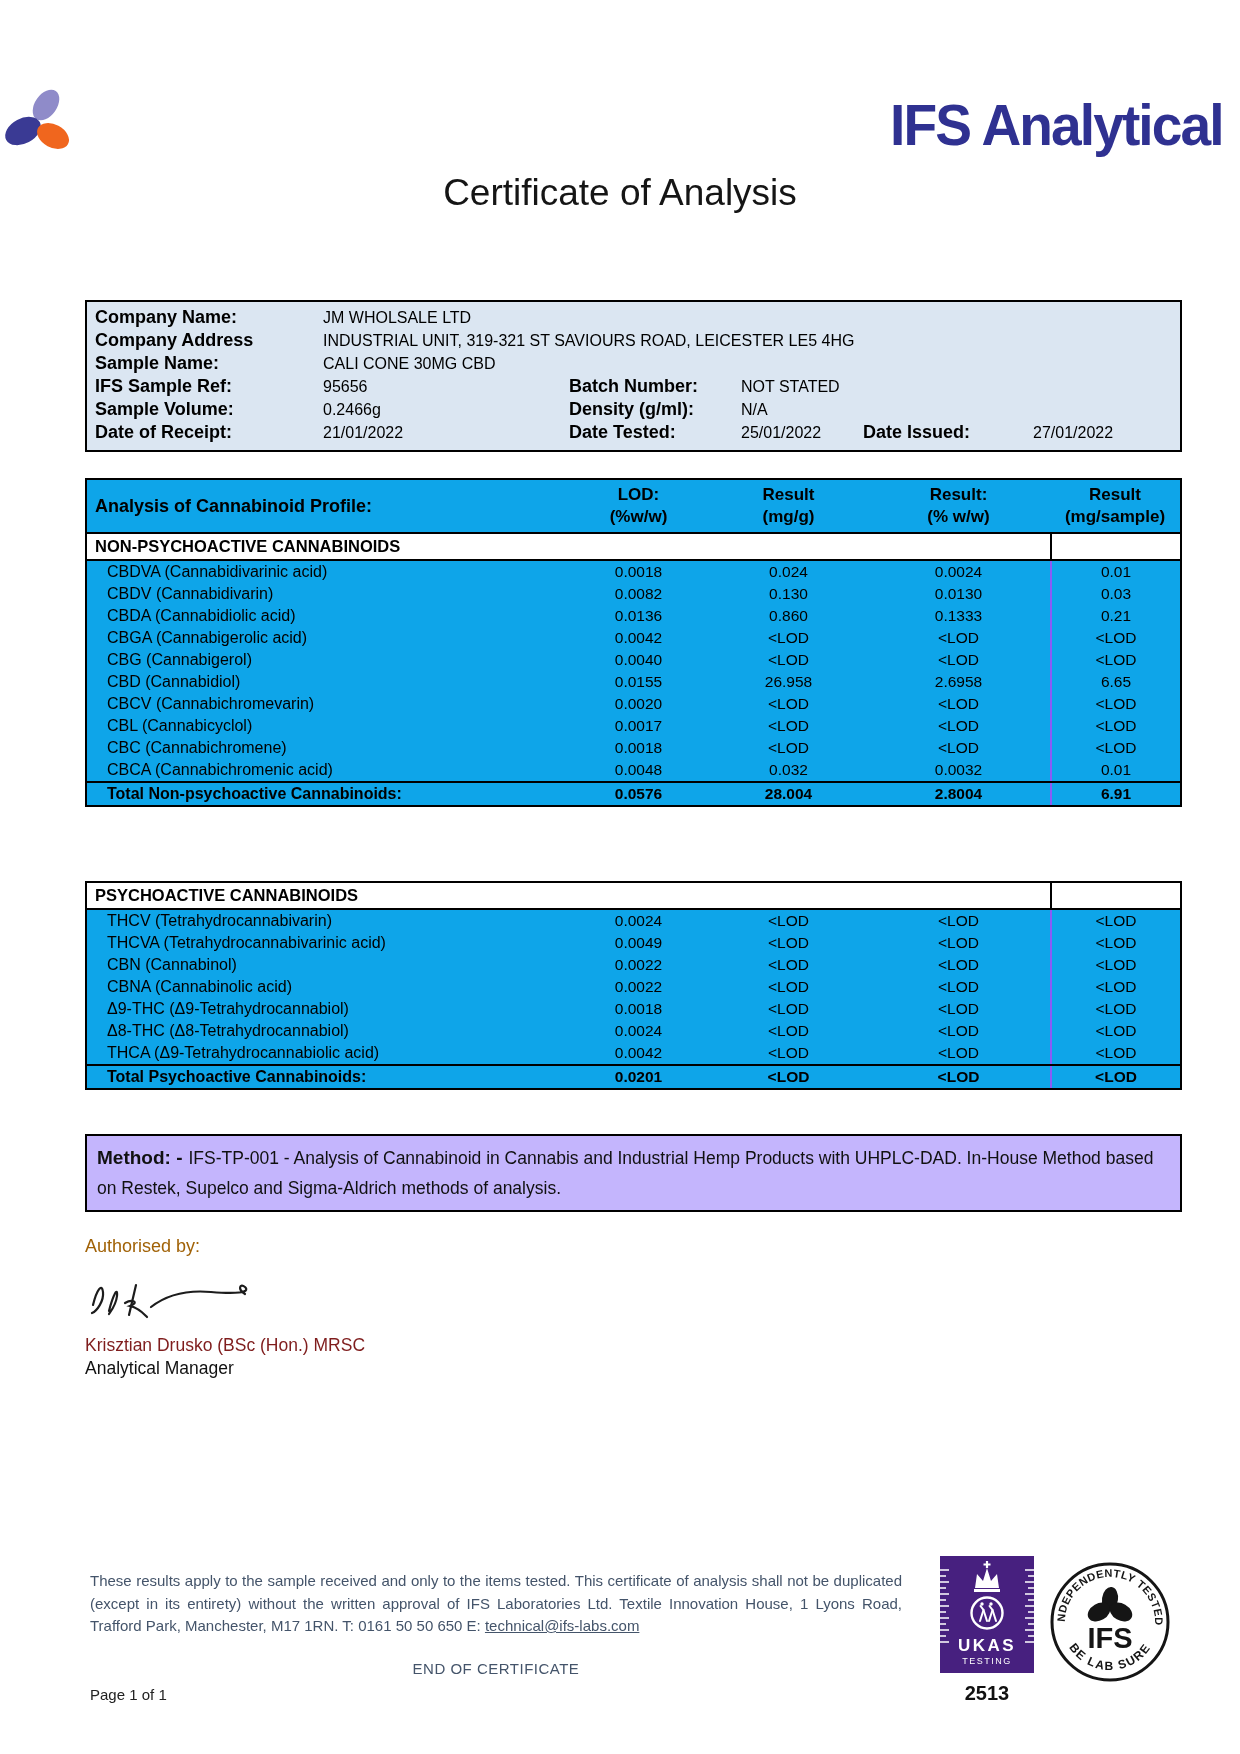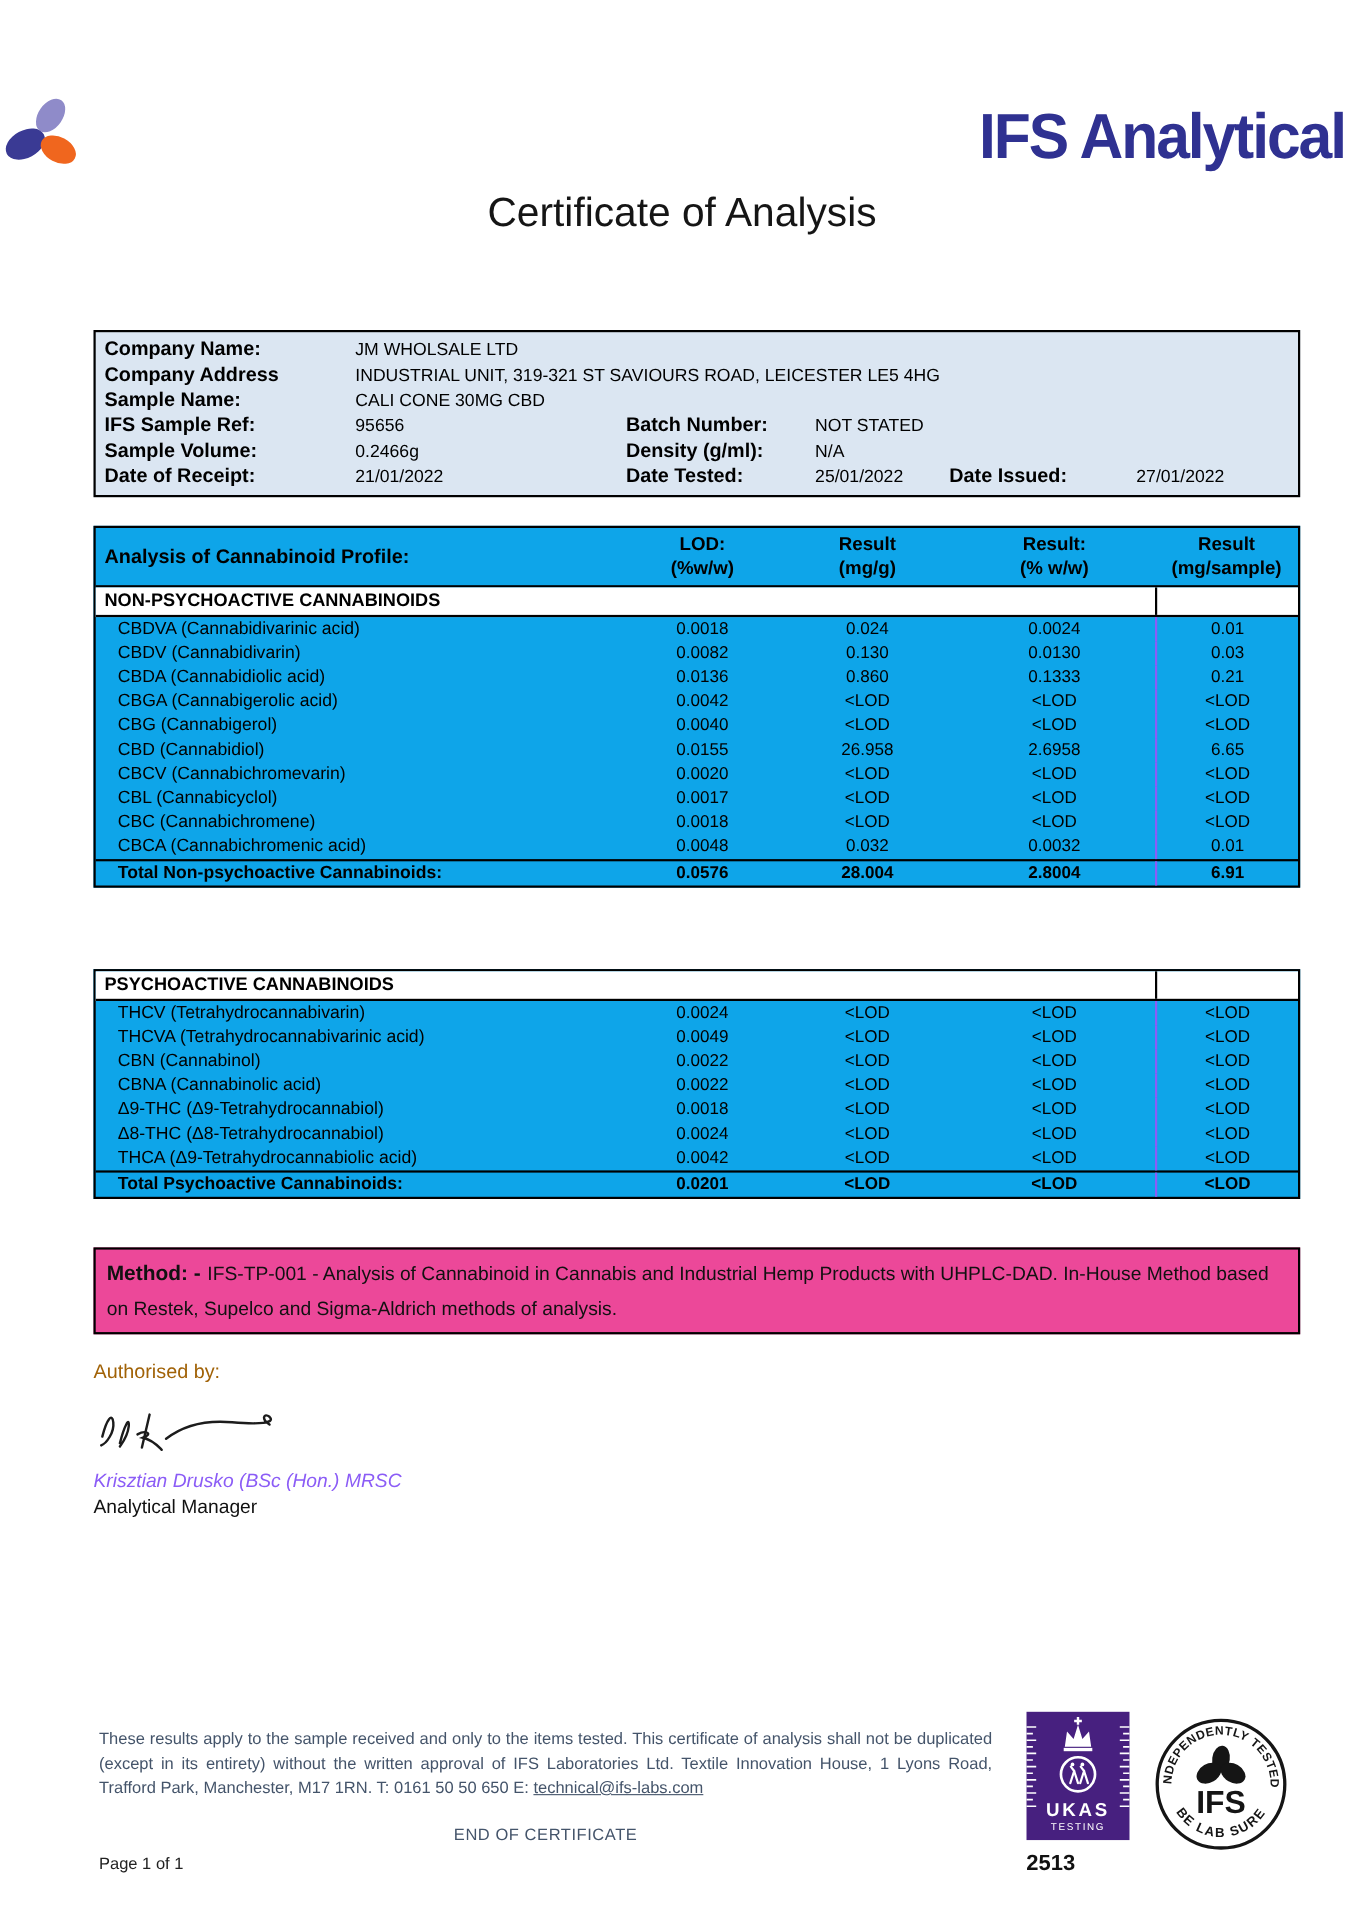--- a/index.html
+++ b/index.html
@@ -28,35 +28,35 @@
   .sectext{font-weight:bold;font-size:16.5px;padding:3px 8px;}
   .seclast{border-left:2px solid #000;}
   .arow{display:grid;grid-template-columns:480px 143px 157px 183px 1fr;}
   .arow .name{padding:2px 8px;font-size:16px;white-space:nowrap;margin-left:12px;}
   .arow .num{text-align:center;font-size:15.5px;padding:2px 0;}
   .arow .lastcol{border-left:2px solid #8b5cf6;}
   .arow.total{border-top:2px solid #000;}
   .arow.total .name,.arow.total .num{font-weight:bold;}
 
   
-  .method-box{margin:44px 58px 0 85px;border:2px solid #000;background:#ec4899;padding:7px 10px;font-size:17.5px;line-height:30px;color:#111;}
+  .method-box{margin:44px 58px 0 85px;border:2px solid #000;background:#c4b5fd;padding:7px 10px;font-size:17.5px;line-height:30px;color:#111;}
   .method-label{font-weight:bold;font-size:19px;margin-right:6px;}
 
   
   .auth-heading{margin:24px 0 0 85px;font-size:18px;color:#a16207;}
   .signature{margin:6px 0 0 85px;display:block;}
-  .auth-name{margin:14px 0 0 85px;font-size:17.5px;color:#8b5cf6;font-style:italic;}
+  .auth-name{margin:14px 0 0 85px;font-size:17.5px;color:#7f1d1d;}
   .auth-title{margin:2px 0 0 85px;font-size:17.5px;color:#111;}
 
   
   .disclaimer{position:absolute;left:90px;top:1570px;width:812px;font-size:15px;line-height:22.5px;color:#44546a;text-align:justify;}
   .email{color:#44546a;text-decoration:underline;cursor:pointer;}
   .end-cert{position:absolute;left:90px;top:1660px;width:812px;text-align:center;font-size:15px;color:#44546a;letter-spacing:.5px;}
   .page-num{position:absolute;left:90px;top:1686px;font-size:15px;color:#222;}
-  .ukas{position:absolute;left:933px;top:1556px;width:108px;}
+  .ukas{position:absolute;left:933px;top:1556px;width:108px;text-align:center;}
   .ukas-num{margin-top:5px;font-size:20px;font-weight:bold;color:#111;}
   .stamp{position:absolute;left:1048px;top:1560px;width:124px;height:124px;}
 </style>
 </head>
 <body>
 
 <div class="page">
 
   <div class="logo-row">
     <svg class="logo-mark" viewBox="0 0 80 82">

